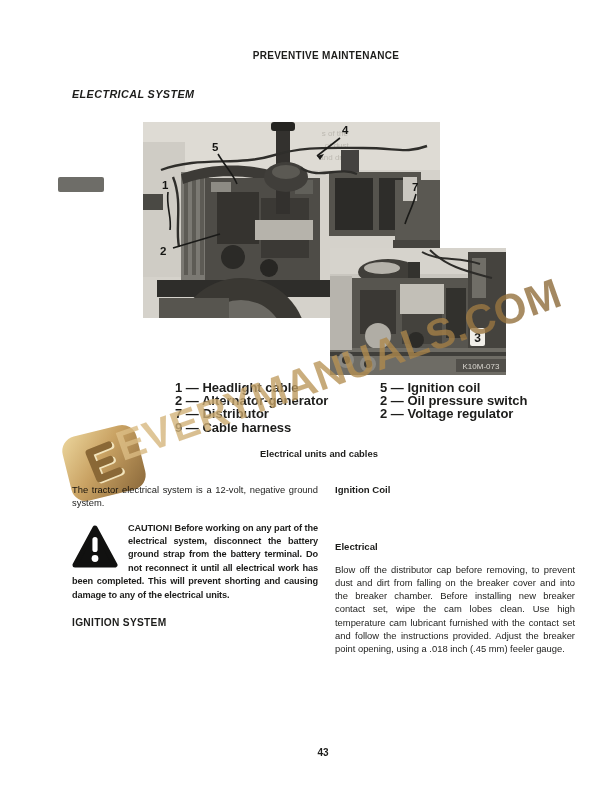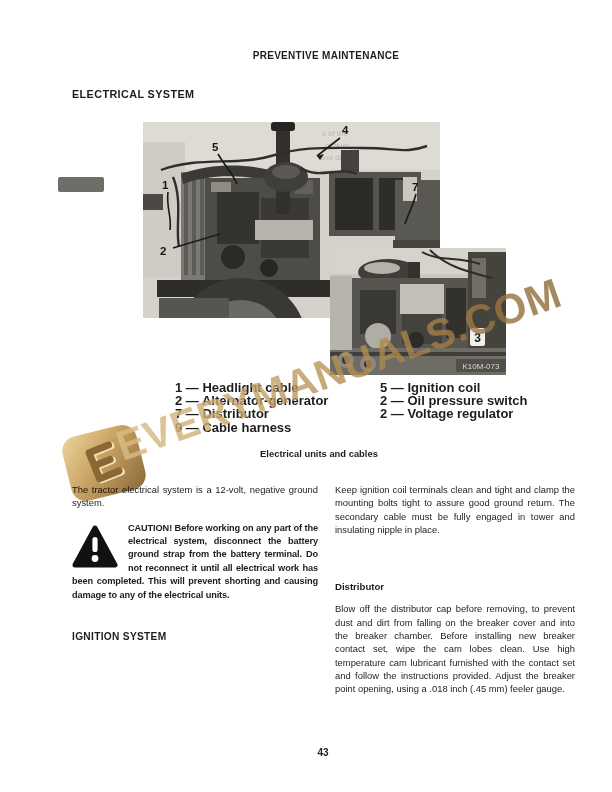--- a/index.html
+++ b/index.html
@@ -2,40 +2,40 @@
 <html><head>
 <meta charset="utf-8">
 <style>
   html,body{margin:0;padding:0;background:#ffffff;}
   body{width:612px;height:792px;position:relative;overflow:hidden;
        font-family:"Liberation Sans",sans-serif;color:#1d1d1b;}
   .abs{position:absolute;}
   
   .running-header{top:50px;left:0;right:0;text-align:center;font-size:10px;font-weight:bold;
                   letter-spacing:.3px;transform:translateX(20px);z-index:3;}
-  .section-heading{top:88px;left:72px;font-size:10.8px;font-weight:bold;letter-spacing:.4px;z-index:3;}
+  .section-heading{top:88px;left:72px;font-size:10.8px;font-weight:bold;letter-spacing:.4px;z-index:3;font-style:italic;}
   .page-number{top:747px;left:0;right:0;text-align:center;font-size:10px;font-weight:bold;
                transform:translateX(17px);z-index:3;}
   .fig-caption{top:448px;left:0;right:0;text-align:center;font-size:9.4px;font-weight:bold;
                transform:translateX(13px);z-index:3;}
   
   .photo-main{left:143px;top:122px;width:297px;height:196px;z-index:1;}
   .photo-inset{left:330px;top:248px;width:176px;height:127px;z-index:2;}
   .scan-artifact{left:58px;top:177px;width:46px;height:15px;background:#55534e;opacity:.85;
                  border-radius:2px;z-index:0;}
   
   .legend-left{left:175px;top:381px;z-index:3;}
   .legend-right{left:380px;top:381px;z-index:3;}
   .legend div{font-size:13px;font-weight:bold;line-height:13.2px;white-space:nowrap;}
   
   .col{z-index:3;font-size:9.4px;line-height:13.3px;text-align:justify;}
   .col-left{left:72px;top:483px;width:246px;}
   .col-right{left:335px;top:483px;width:240px;}
   .para{margin:0 0 12px 0;}
-  .caution{font-weight:bold;font-size:9.2px;line-height:13.4px;margin:2px 0 28px 0;letter-spacing:-.1px;}
+  .caution{font-weight:bold;font-size:9.2px;line-height:13.4px;margin:2px 0 14px 0;letter-spacing:-.1px;}
   .caution-icon{float:left;width:46px;height:44px;margin:3px 10px 2px 0;}
   .sub-heading{font-size:10.2px;font-weight:bold;margin:0 0 9px 0;letter-spacing:.3px;}
   .minor-heading{font-size:9.6px;font-weight:bold;margin:0 0 9px 0;}
   .minor-heading.spaced{margin-top:44px;}
   
   .wm-logo{left:66px;top:430px;width:76px;height:66px;border-radius:15px;
            background:linear-gradient(135deg,#ecd69d 0%,#c9a263 45%,#8a683a 100%);
            transform:rotate(-14deg);z-index:10;mix-blend-mode:multiply;
            display:flex;align-items:center;justify-content:center;}
   .wm-text{left:118px;top:424px;font-size:42px;font-weight:bold;letter-spacing:.5px;white-space:nowrap;
@@ -209,22 +209,22 @@
       <polygon points="23,3 43,40 3,40" fill="#111110" stroke="#111110" stroke-width="5" stroke-linejoin="round"></polygon>
       <rect x="20.4" y="12" width="5.2" height="15" rx="2.6" fill="#ffffff"></rect>
       <circle cx="23" cy="33.5" r="3.4" fill="#ffffff"></circle>
     </svg>
     <span>CAUTION! Before working on any part of the electrical system, disconnect the battery ground strap from the battery terminal. Do not reconnect it until all electrical work has been completed. This will prevent shorting and causing damage to any of the electrical units.</span>
   </div>
   <div class="sub-heading">IGNITION SYSTEM</div>
 </div>
 
 <div class="abs col col-right">
-  <p class="para">Keep ignition coil terminals clean and tight and clamp the mounting bolts tight to assure good ground return. The secondary cable must be fully engaged in tower and insulating nipple in place.</p>
-  <div class="minor-heading spaced">Distributor</div>
+  <div class="minor-heading">Ignition Coil</div>
+  <div class="minor-heading spaced">Electrical</div>
   <p class="para">Blow off the distributor cap before removing, to prevent dust and dirt from falling on the breaker cover and into the breaker chamber. Before installing new breaker contact set, wipe the cam lobes clean. Use high temperature cam lubricant furnished with the contact set and follow the instructions provided. Adjust the breaker point opening, using a .018 inch (.45 mm) feeler gauge.</p>
 </div>
 
 <div class="abs page-number">43</div>
 
 <div class="abs wm-logo">
   <svg width="44" height="44" viewBox="0 0 44 44" style="transform:rotate(-8deg)">
     <g stroke="#f2e4bc" stroke-width="7.5" stroke-linecap="round" fill="none" transform="translate(1.5,1.5)">
       <path d="M12,7 V35 M12,7 H33 M12,21 H29 M12,35 H33"></path>
     </g>

